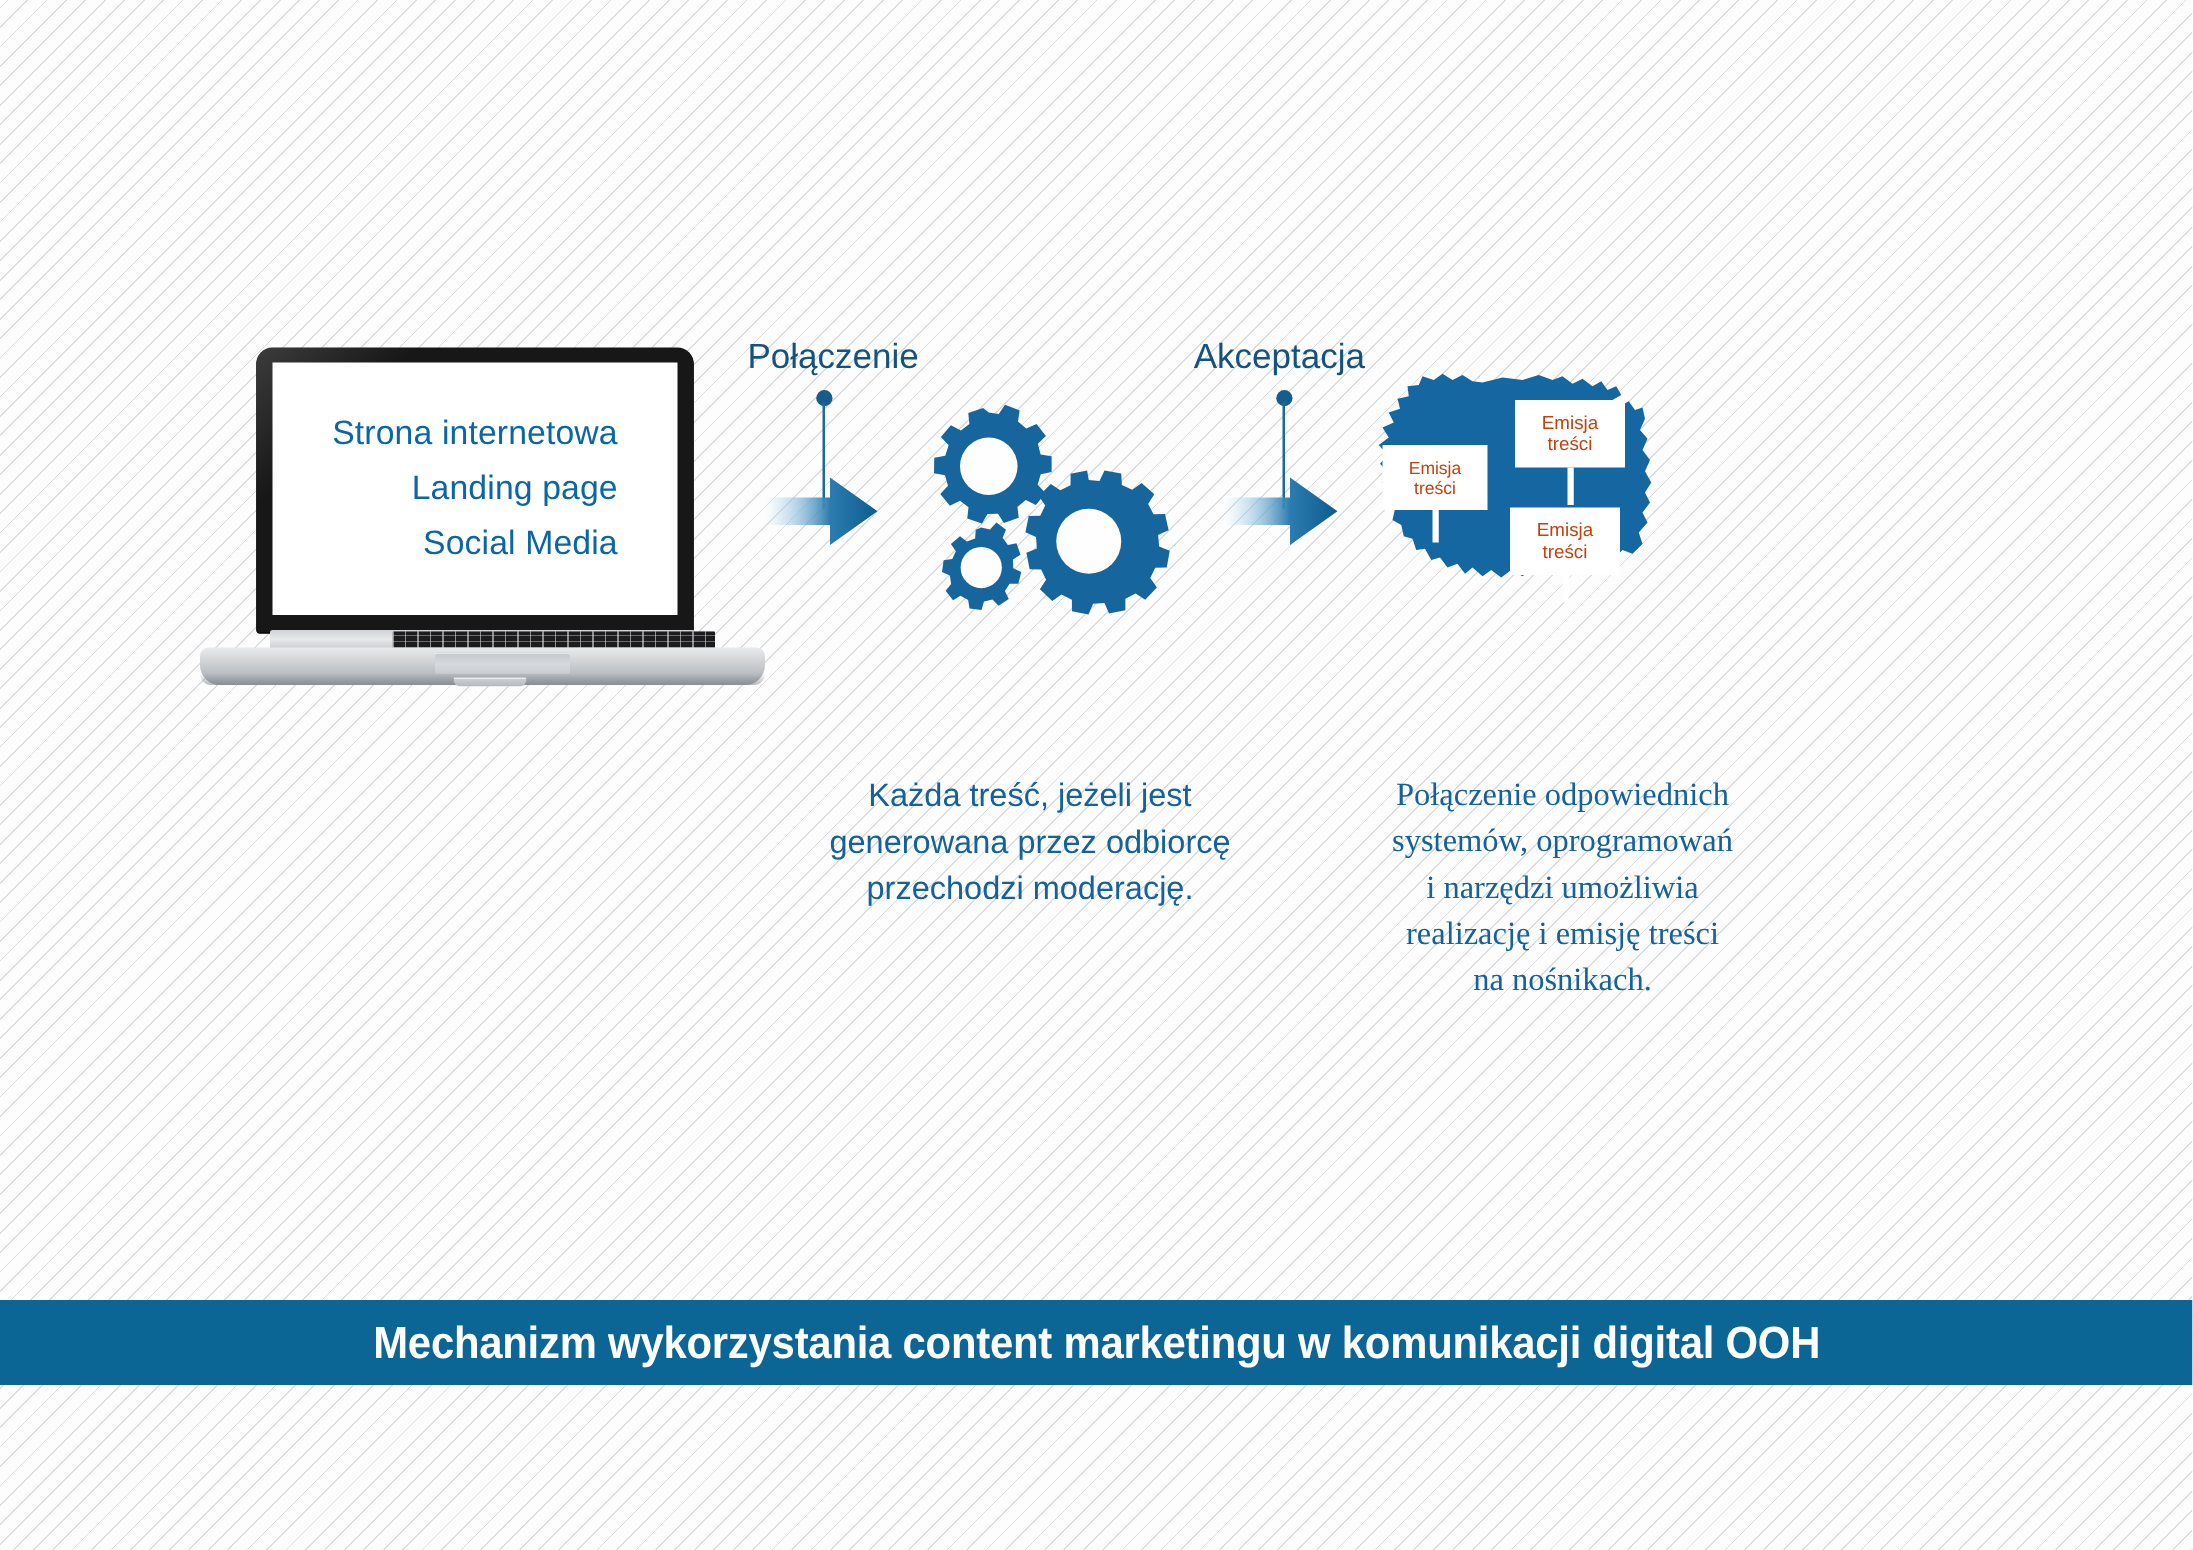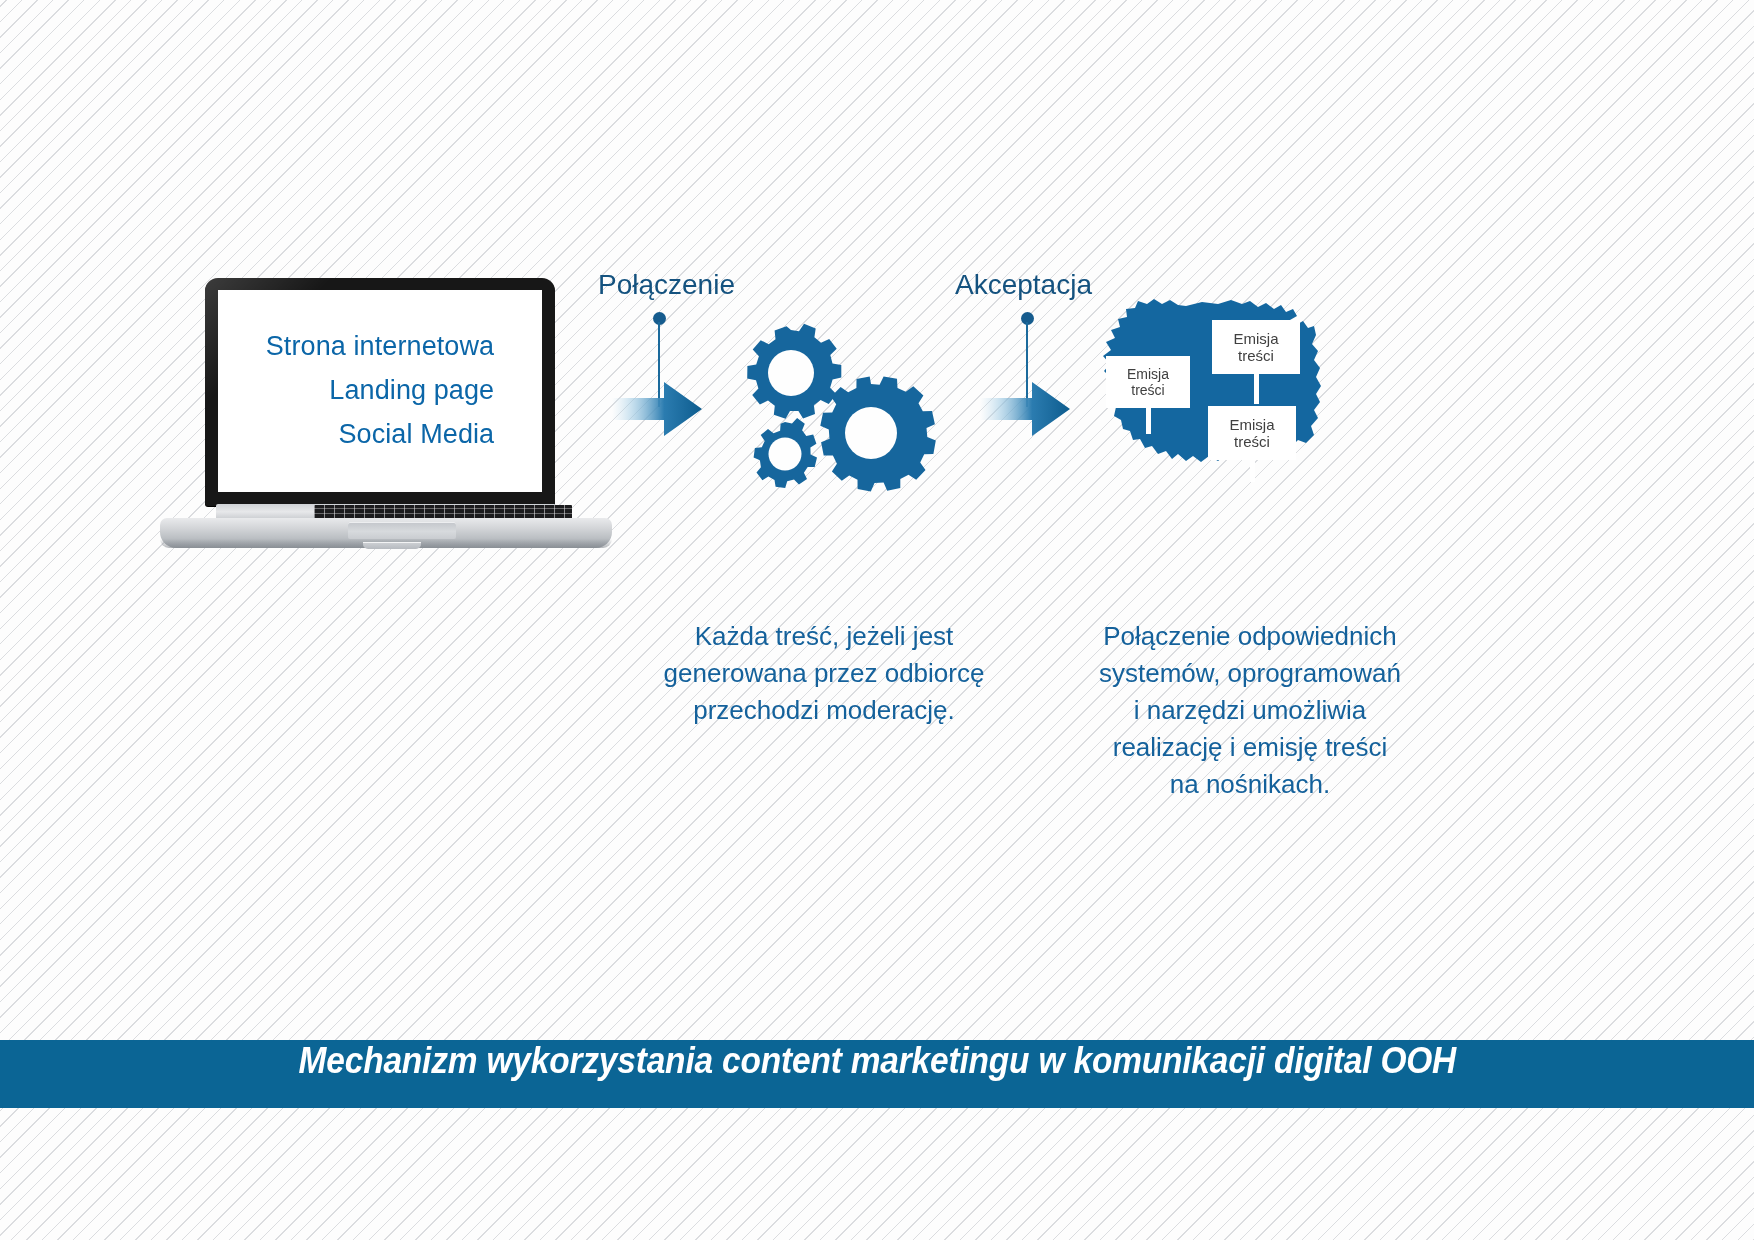--- a/index.html
+++ b/index.html
@@ -95,34 +95,34 @@
   }
 
   
   .gears{position:absolute;left:735px;top:320px;width:205px;height:180px;}
 
   
   .map{position:absolute;left:1090px;top:298px;width:240px;height:205px;}
   .sign{
     position:absolute;background:#ffffff;
     display:flex;align-items:center;justify-content:center;
-    text-align:center;color:#404040;line-height:1.15;
+    text-align:center;color:#c2410c;line-height:1.15;
   }
   .sign-post{position:absolute;background:#ffffff;}
 
   
   .caption{
     position:absolute;text-align:center;color:#14619b;
     font-size:26px;line-height:1.42;white-space:pre-line;
   }
 
   
   .titlebar{
     position:absolute;left:0;top:1040px;width:1754px;height:68px;
-    background:#0b6595;display:flex;align-items:flex-start;justify-content:center;font-style:italic;
+    background:#0b6595;display:flex;align-items:center;justify-content:center;
   }
   .titlebar-text{
     color:#ffffff;font-size:36px;font-weight:bold;letter-spacing:-.2px;
     white-space:nowrap;
     font-family:"Liberation Sans Narrow","Liberation Sans",sans-serif;
     transform:scaleX(.93);transform-origin:center;
   }
 </style>
 </head>
 <body>
@@ -259,21 +259,21 @@
       <span><span>Emisja</span><br><span>treści</span></span>
     </div>
     <div class="sign-post" style="left:160px;top:162px;width:5px;height:22px;"></div>
   </div>
 
 
   <div class="caption" style="left:624px;top:618px;width:400px;">Każda treść, jeżeli jest
 generowana przez odbiorcę
 przechodzi moderację.</div>
 
-  <div class="caption" style="left:1050px;top:618px;width:400px;">Połączenie odpowiednich
+  <div class="caption" style="left:1050px;top:618px;width:400px;font-family:Liberation Serif, serif;">Połączenie odpowiednich
 systemów, oprogramowań
 i narzędzi umożliwia
 realizację i emisję treści
 na nośnikach.</div>
 
   <div class="titlebar">
     <div class="titlebar-text">Mechanizm wykorzystania content marketingu w komunikacji digital OOH</div>
   </div>
 
 </div>

